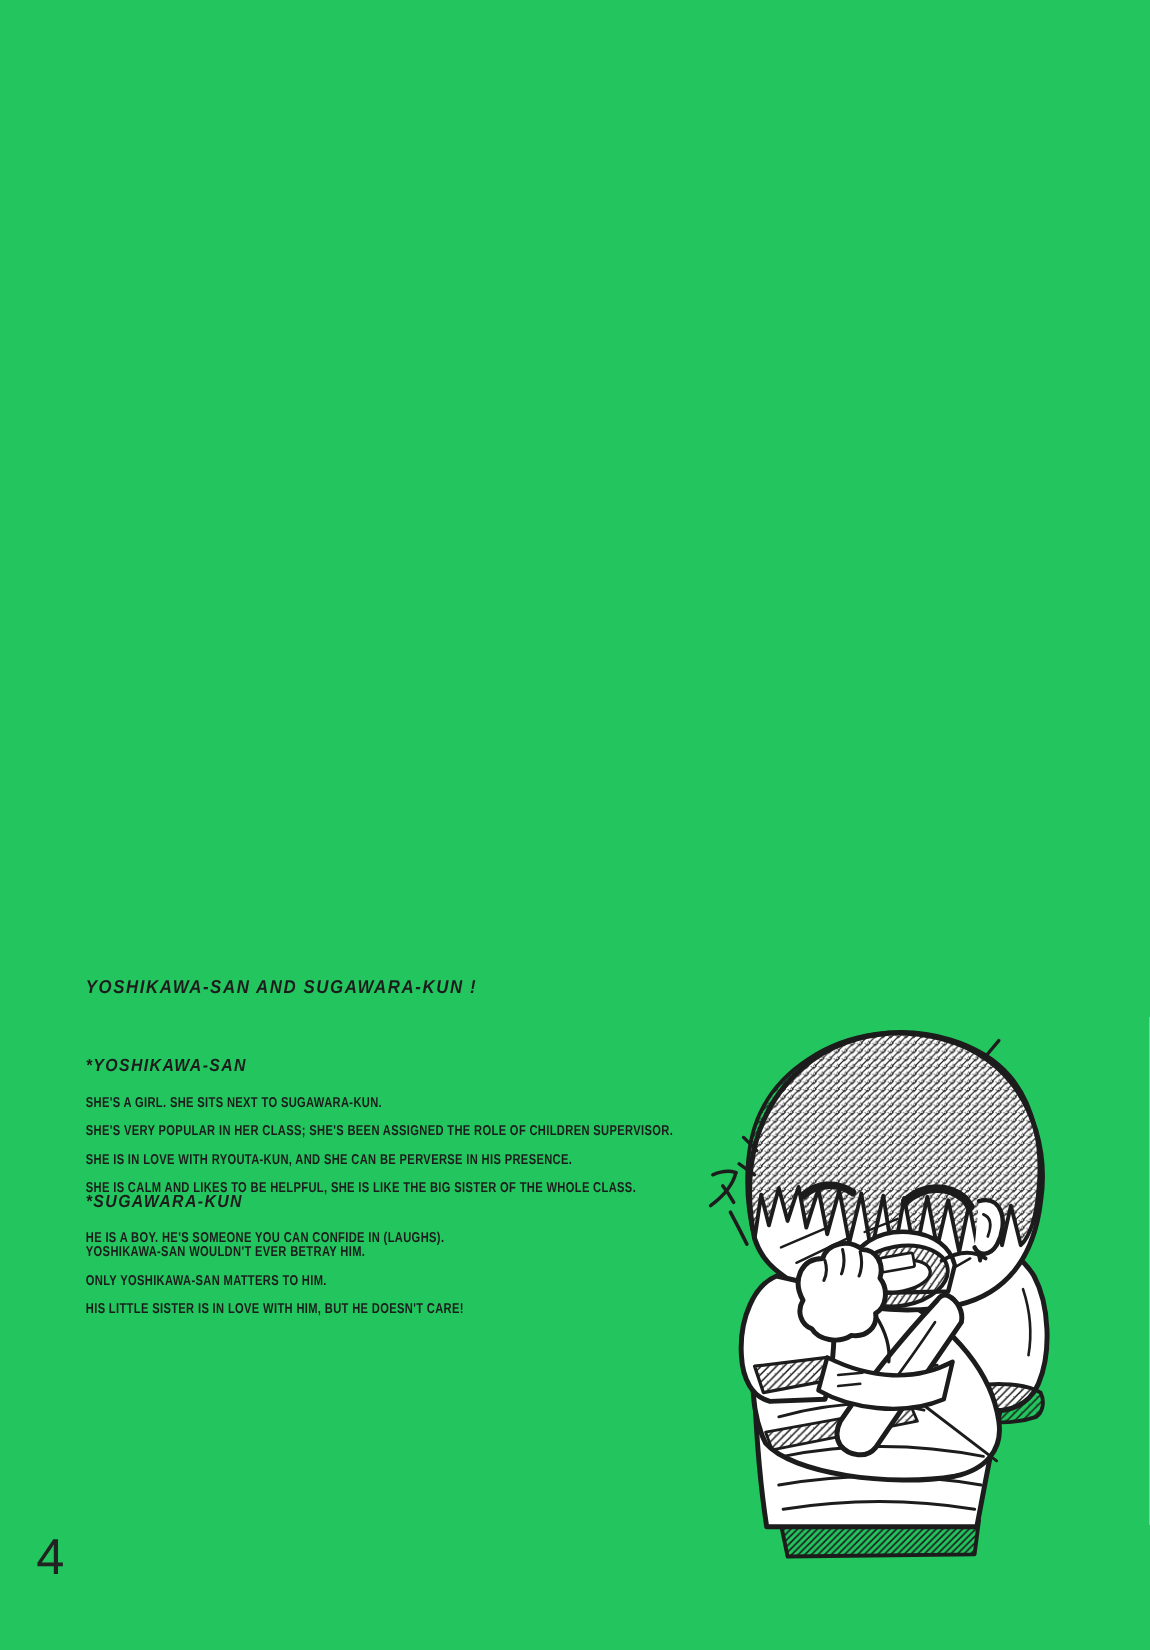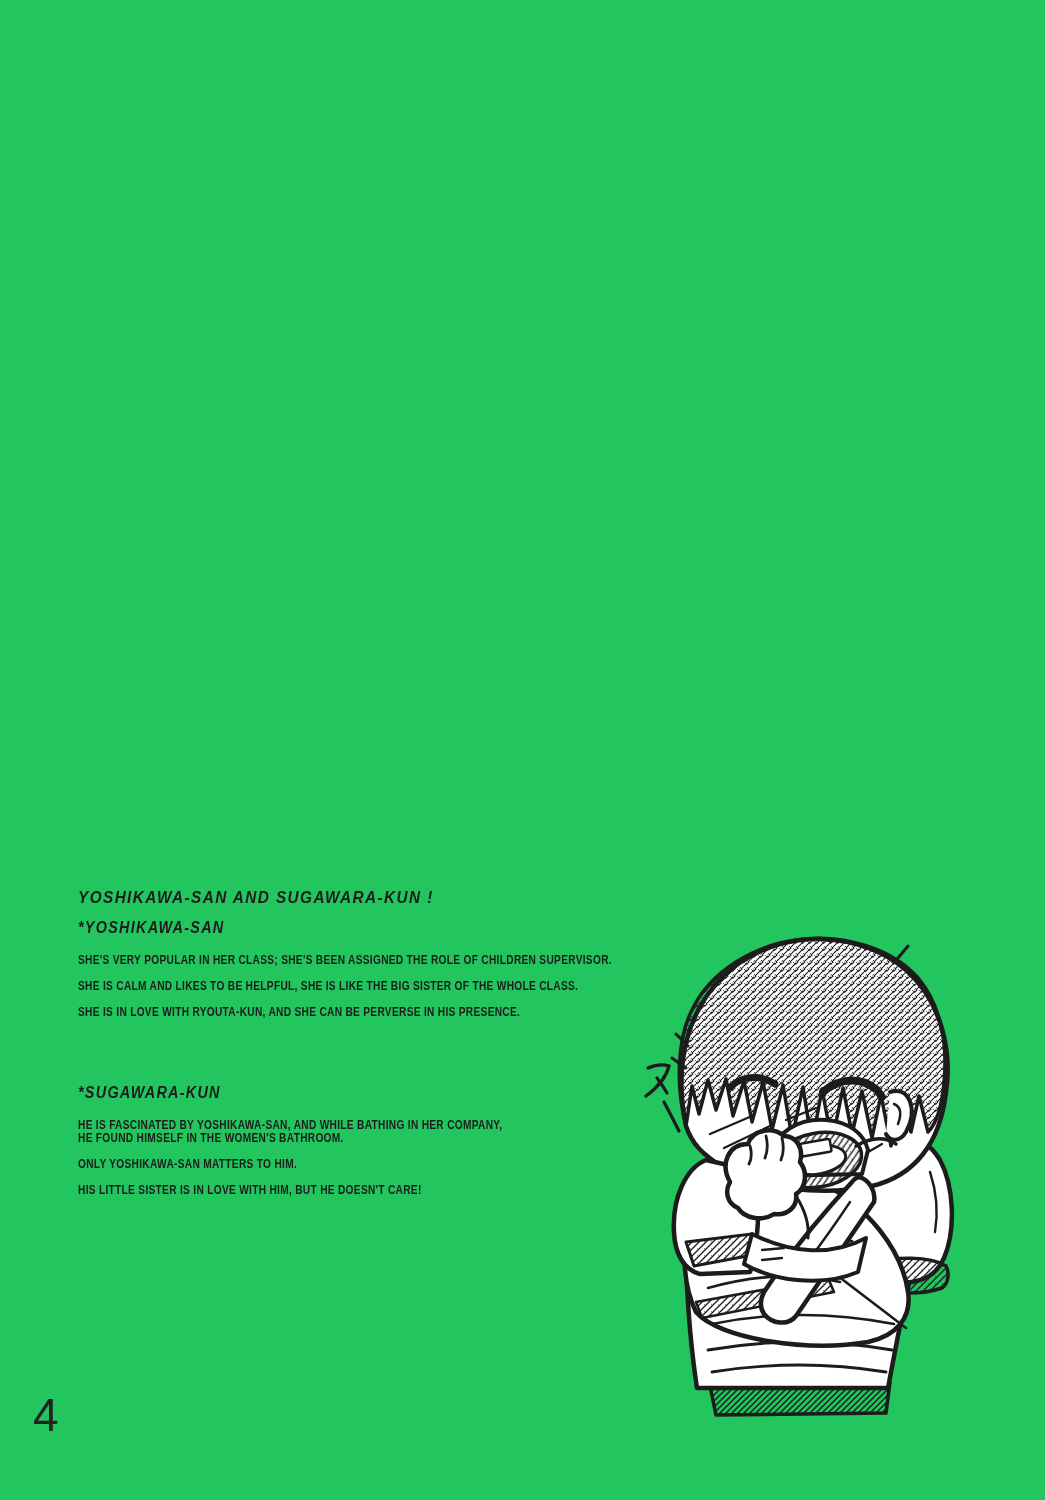--- a/index.html
+++ b/index.html
@@ -9,21 +9,21 @@
     font-family:"Liberation Sans",sans-serif;
   }
   .sheet{position:absolute;inset:0;background:#22c55e}
   .title{
     position:absolute;left:78px;top:888px;margin:0;
     font-size:17px;font-weight:700;font-style:italic;
     letter-spacing:1.6px;white-space:nowrap;
     transform:scaleX(.9);transform-origin:0 0;
   }
   .char-section{position:absolute;left:78px;width:600px}
-  .sec1{top:919px}
+  .sec1{top:961px}
   .sec2{top:1084px}
   .char-section h2{
     margin:0 0 17px;font-size:16px;font-weight:700;font-style:italic;
     letter-spacing:1.4px;white-space:nowrap;line-height:18px;
     transform:scaleX(.9);transform-origin:0 0;
   }
   .para{margin:0 0 13px;padding:0}
   .line{
     display:block;font-size:13px;font-weight:700;line-height:12.9px;
     letter-spacing:.4px;white-space:nowrap;
@@ -38,35 +38,38 @@
 </head>
 <body>
 
 <div class="sheet">
 
   <h1 class="title">YOSHIKAWA-SAN AND SUGAWARA-KUN !</h1>
 
   <section class="char-section sec1">
     <h2>*YOSHIKAWA-SAN</h2>
     <p class="para">
+      <span class="line">SHE'S A GIRL. SHE SITS NEXT TO SUGAWARA-KUN.</span>
+    </p>
+    <p class="para">
       <span class="line">SHE'S VERY POPULAR IN HER CLASS; SHE'S BEEN ASSIGNED THE ROLE OF CHILDREN SUPERVISOR.</span>
     </p>
     <p class="para">
-      <span class="line">SHE IS CALM AND LIKES TO BE HELPFUL, SHE IS LIKE THE BIG SISTER OF THE WHOLE CLASS.</span>
+      <span class="line">SHE IS IN LOVE WITH RYOUTA-KUN, AND SHE CAN BE PERVERSE IN HIS PRESENCE.</span>
     </p>
     <p class="para">
-      <span class="line">SHE IS IN LOVE WITH RYOUTA-KUN, AND SHE CAN BE PERVERSE IN HIS PRESENCE.</span>
+      <span class="line">SHE IS CALM AND LIKES TO BE HELPFUL, SHE IS LIKE THE BIG SISTER OF THE WHOLE CLASS.</span>
     </p>
   </section>
 
   <section class="char-section sec2">
     <h2>*SUGAWARA-KUN</h2>
     <p class="para">
-      <span class="line">HE IS FASCINATED BY YOSHIKAWA-SAN, AND WHILE BATHING IN HER COMPANY,</span>
-      <span class="line">HE FOUND HIMSELF IN THE WOMEN'S BATHROOM.</span>
+      <span class="line">HE IS A BOY. HE'S SOMEONE YOU CAN CONFIDE IN (LAUGHS).</span>
+      <span class="line">YOSHIKAWA-SAN WOULDN'T EVER BETRAY HIM.</span>
     </p>
     <p class="para">
       <span class="line">ONLY YOSHIKAWA-SAN MATTERS TO HIM.</span>
     </p>
     <p class="para">
       <span class="line">HIS LITTLE SISTER IS IN LOVE WITH HIM, BUT HE DOESN'T CARE!</span>
     </p>
   </section>
 
   <svg class="illustration" viewBox="0 0 445 580">

